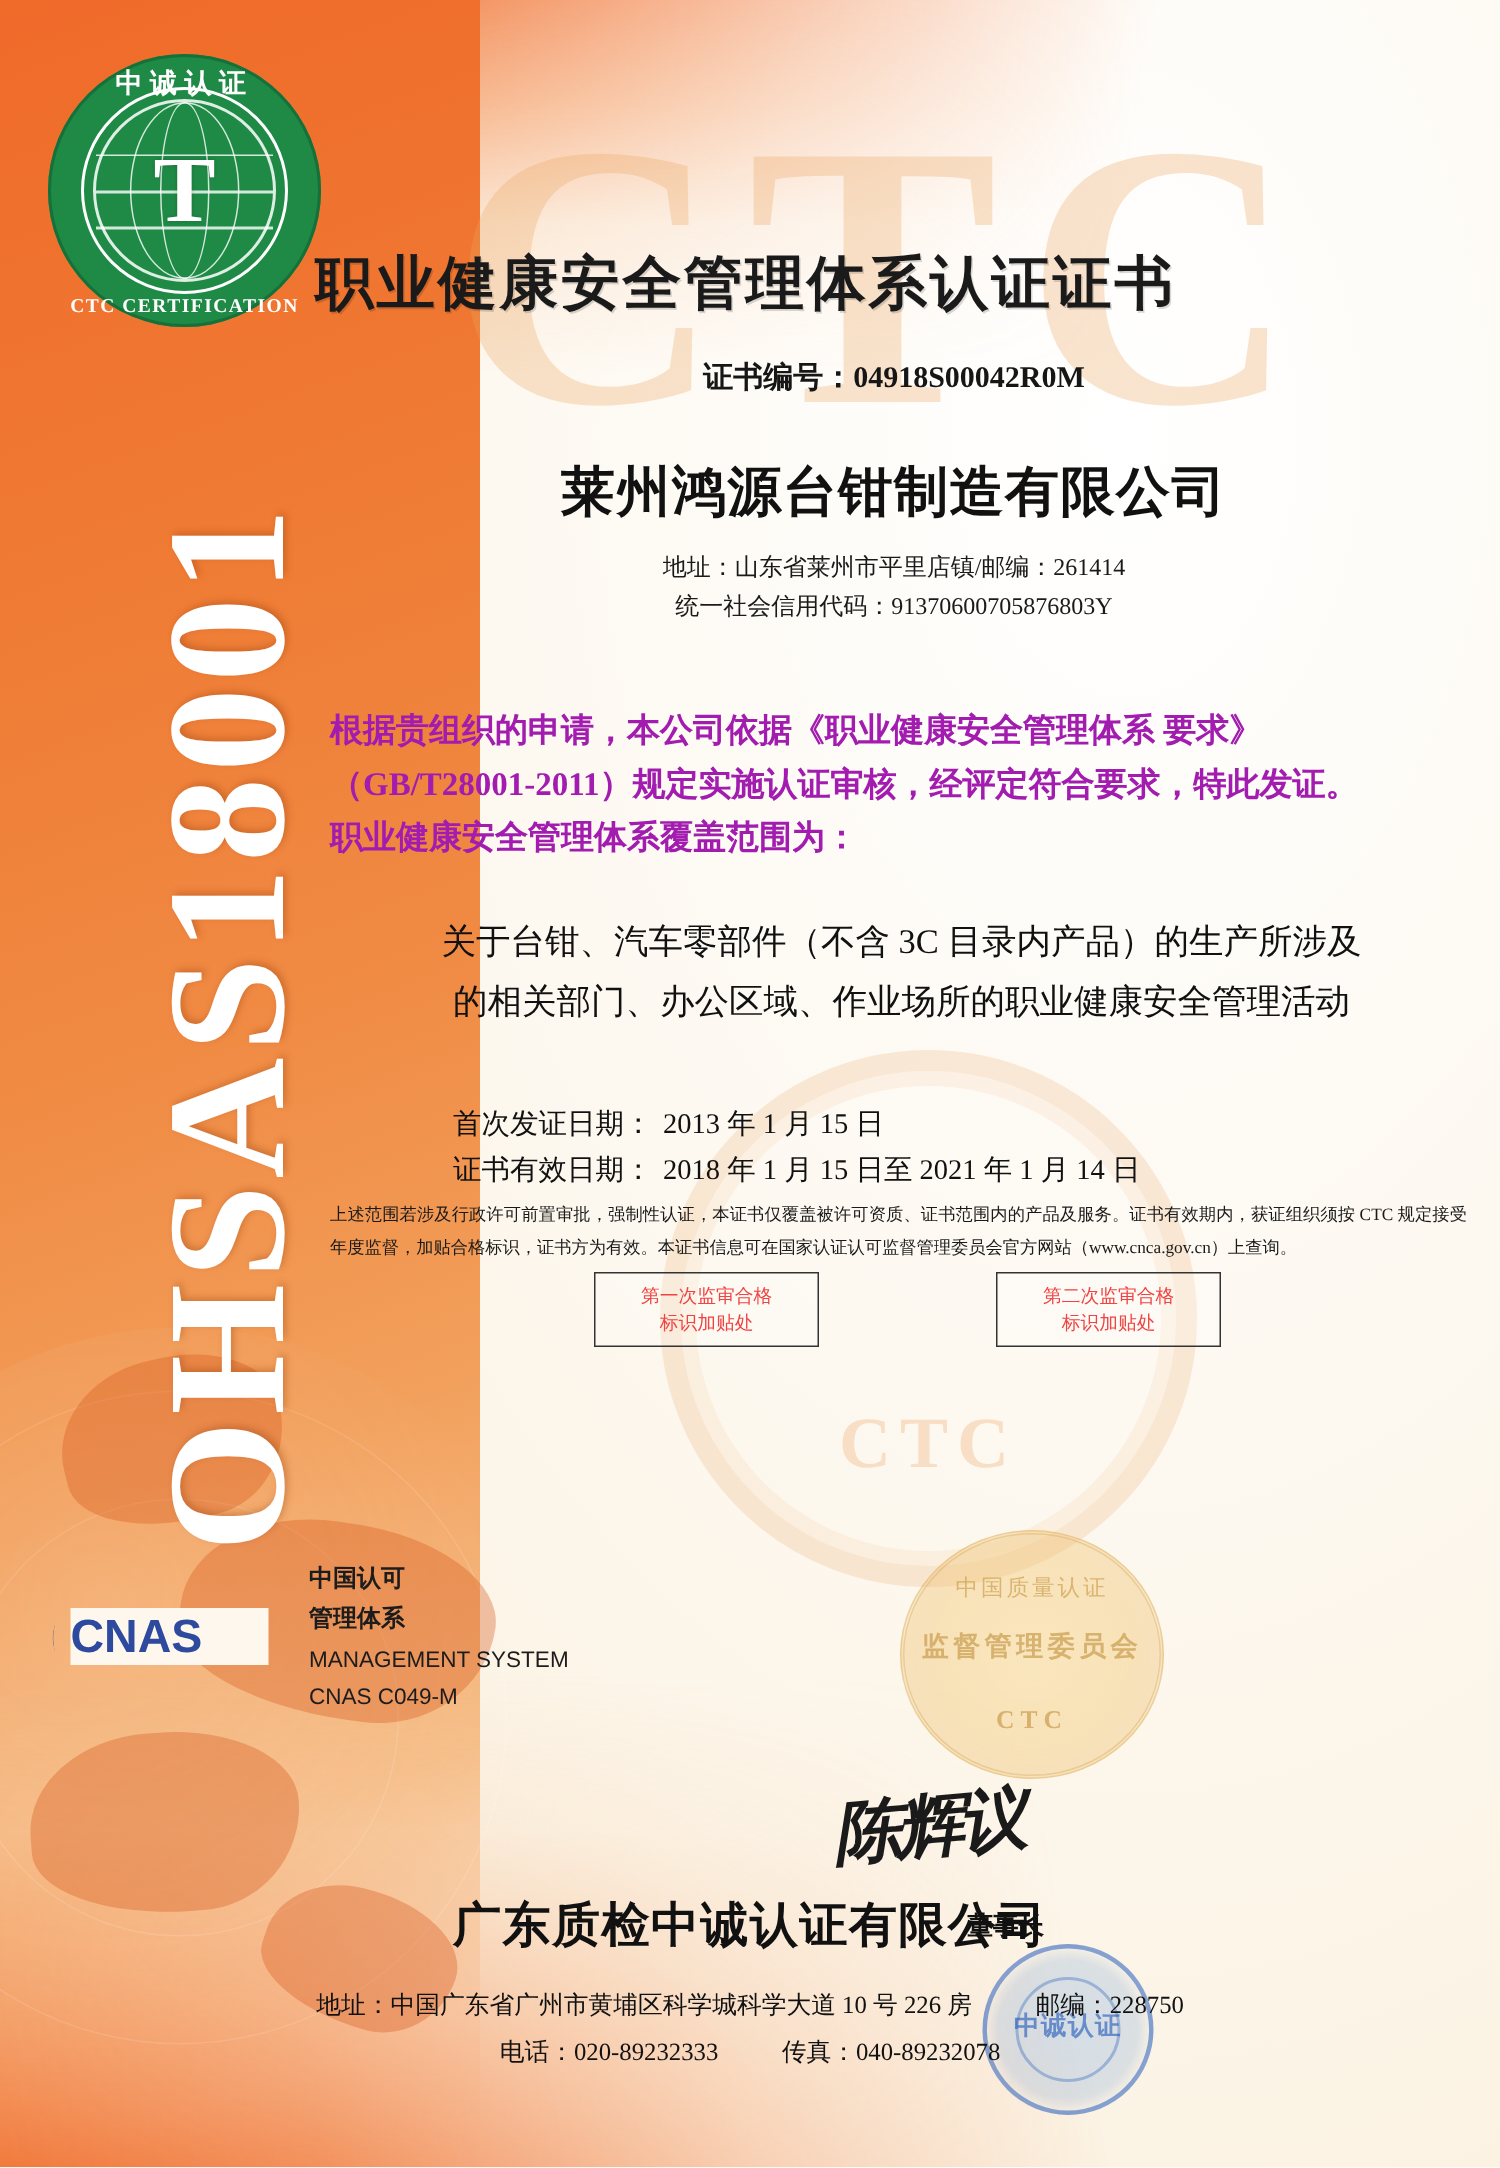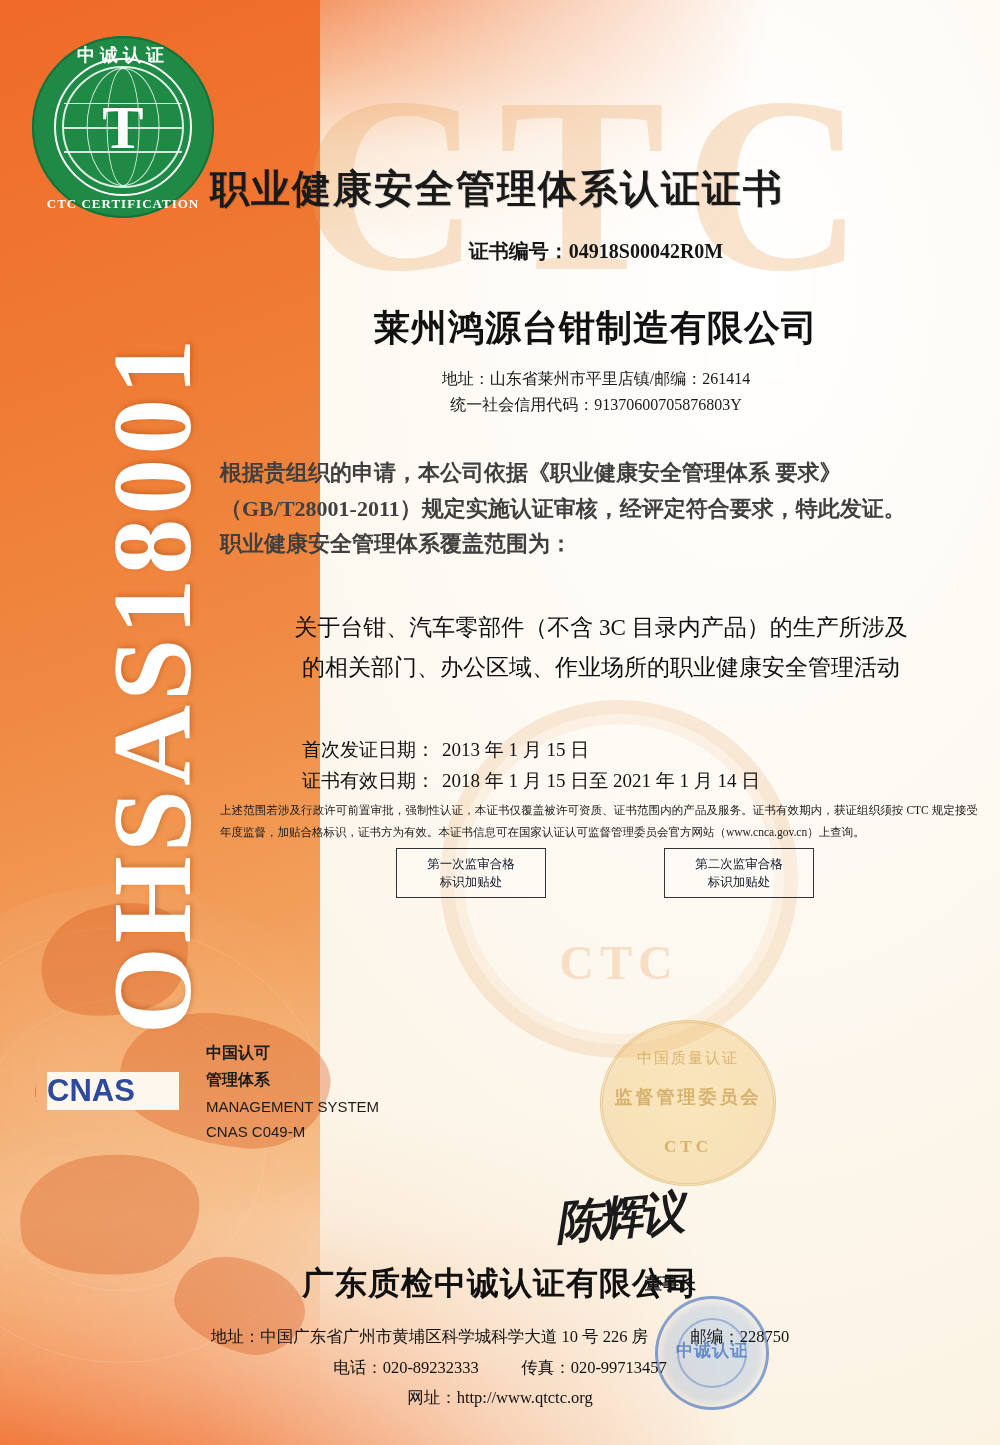--- a/index.html
+++ b/index.html
@@ -236,24 +236,24 @@
   .addr-block {
     position: absolute;
     top: 366px; left: 0; right: 18px;
     text-align: center;
     font-size: 16px;
     line-height: 1.65;
     color: #1a1a1a;
   }
   .statement {
     position: absolute;
-    top: 455px; left: 10px; right: 20px;
+    top: 469px; left: 10px; right: 20px;
     font-size: 22px;
     line-height: 1.62;
-    color: #404040;
+    color: #a21caf;
     font-weight: 700;
   }
   .statement .l2 { display: block; }
   .scope {
     position: absolute;
     top: 608px; left: 10px; right: 18px;
     font-size: 23px;
     line-height: 1.72;
     color: #111111;
     text-align: center;
@@ -285,21 +285,21 @@
   .stamp-box {
     width: 148px;
     height: 48px;
     border: 1px solid #333;
     display: flex;
     flex-direction: column;
     align-items: center;
     justify-content: center;
     font-size: 12.5px;
     line-height: 1.45;
-    color: #0f172a;
+    color: #ef4444;
     background: rgba(255,255,255,0.25);
   }
 
   
   .cnas {
     position: absolute;
     top: 1040px;
     left: 35px;
     display: flex;
     align-items: center;
@@ -557,18 +557,17 @@
   <div class="issuer">广东质检中诚认证有限公司</div>
   <div class="footer-lines">
     <div>
       <span>地址：中国广东省广州市黄埔区科学城科学大道 10 号 226 房</span>
       <span class="sp"></span>
       <span>邮编：228750</span>
     </div>
     <div>
       <span>电话：020-89232333</span>
       <span class="sp"></span>
-      <span>传真：020-99713457</span>
-    </div>
-    <div class="url">网址：http://www.qtctc.org</div>
+      <span>传真：040-89232078</span>
+    </div>
   </div>
 
 </div>
 
 </body></html>

